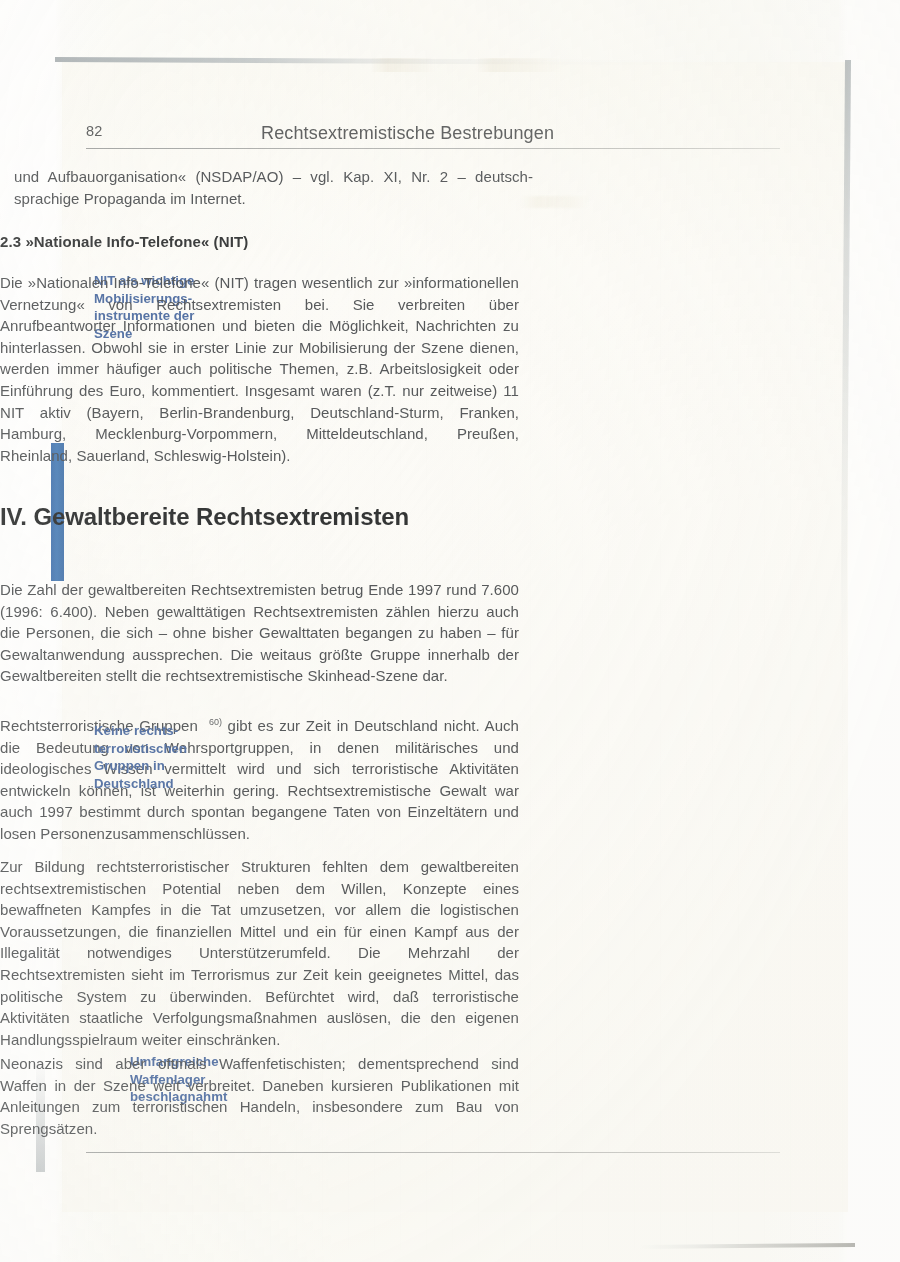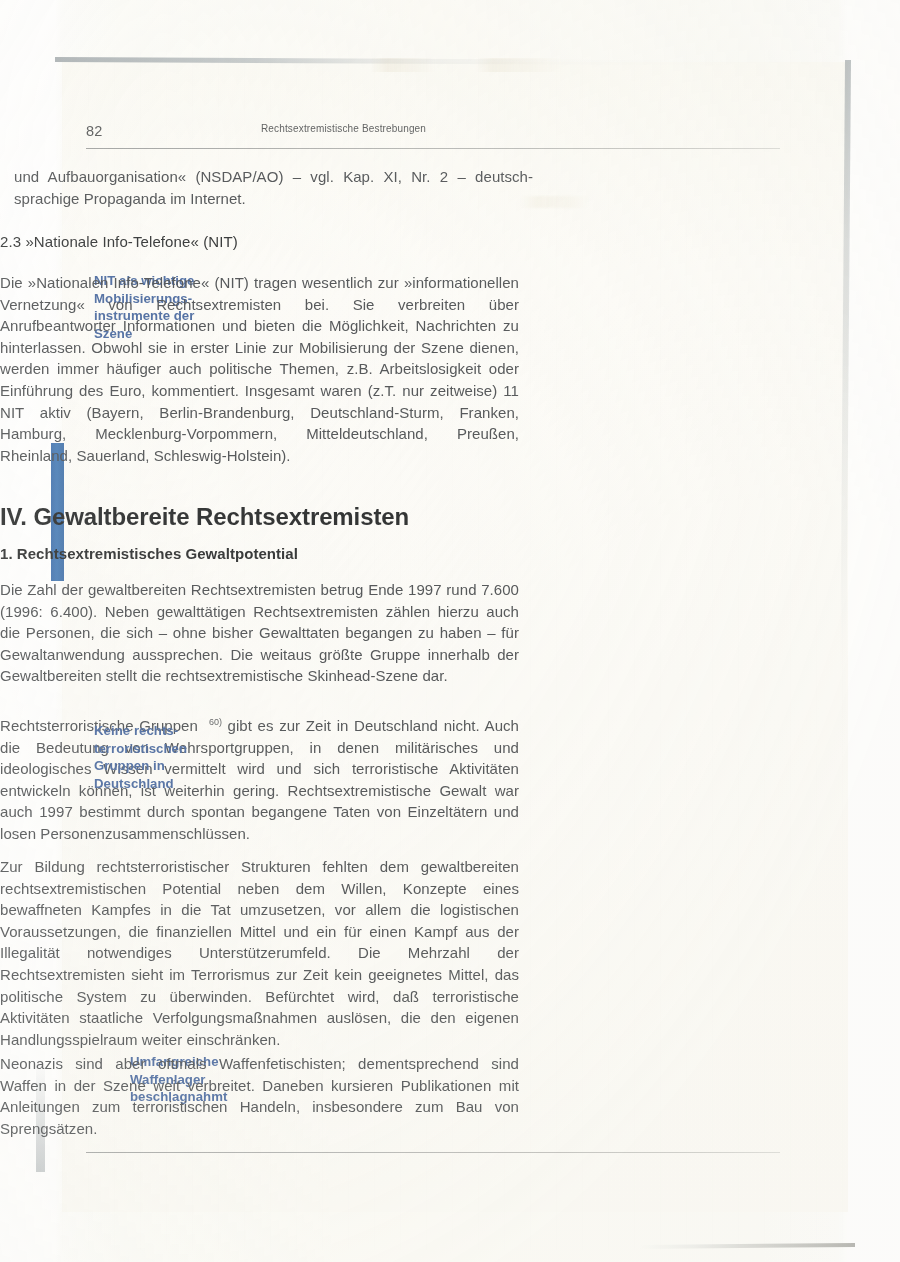--- a/index.html
+++ b/index.html
@@ -160,21 +160,21 @@
     top: 123px;
     font-size: 14.5px;
     color: #4d4f50;
     letter-spacing: .2px;
   }
 
   .running-head {
     position: absolute;
     left: 261px;
     top: 123px;
-    font-size: 10px;
+    font-size: 18px;
     color: #4d4f50;
     letter-spacing: .15px;
   }
 
   .rule-top {
     position: absolute;
     left: 86px;
     top: 148px;
     width: 694px;
     height: 1px;
@@ -205,21 +205,21 @@
   }
 
   .para.nohyph {
     hyphens: none;
   }
 
   .h-section {
     position: absolute;
     width: 519px;
     font-size: 15px;
-    font-weight: normal;
+    font-weight: bold;
     color: #252728;
     letter-spacing: .1px;
   }
 
   .h-chapter {
     position: absolute;
     width: 519px;
     font-size: 24px;
     font-weight: bold;
     color: #1d1f20;
@@ -296,21 +296,20 @@
 
   <div class="margin-note" style="top:272px;">NIT als wichtige
 Mobilisierungs-
 instrumente der
 Szene</div>
 
   <div class="para" style="top:272px;">Die »Nationalen Info-Telefone« (NIT) tragen wesentlich zur »informationellen Vernetzung« von Rechtsextremisten bei. Sie verbreiten über Anrufbeantworter Informationen und bieten die Möglichkeit, Nachrichten zu hinterlassen. Obwohl sie in erster Linie zur Mobilisierung der Szene dienen, werden immer häufiger auch politische Themen, z.B. Arbeitslosigkeit oder Einführung des Euro, kommentiert. Insgesamt waren (z.T. nur zeitweise) 11 NIT aktiv (Bayern, Berlin-Brandenburg, Deutschland-Sturm, Franken, Hamburg, Mecklenburg-Vorpommern, Mitteldeutschland, Preußen, Rheinland, Sauerland, Schleswig-Holstein).</div>
 
   <div class="h-chapter" style="top:503px;">IV. Gewaltbereite Rechtsextremisten</div>
 
-  <div class="h-sub" style="top:545px;">1. Rechtsextremistisches Gewaltpotential</div>
 
   <div class="para" style="top:579px;">Die Zahl der gewaltbereiten Rechtsextremisten betrug Ende 1997 rund 7.600 (1996: 6.400). Neben gewalttätigen Rechtsextremisten zählen hierzu auch die Personen, die sich – ohne bisher Gewalttaten begangen zu haben – für Gewaltanwendung aussprechen. Die weitaus größte Gruppe innerhalb der Gewaltbereiten stellt die rechtsextremistische Skinhead-Szene dar.</div>
 
   <div class="para nohyph" style="top:715px;"><span>Rechtsterroristische Gruppen</span><span class="fn-marker">60)</span><span> gibt es zur Zeit in Deutschland nicht. Auch die Bedeutung von Wehrsportgruppen, in denen militärisches und ideologisches Wissen vermittelt wird und sich terroristische Aktivitäten entwickeln können, ist weiterhin gering. Rechtsextremistische Gewalt war auch 1997 bestimmt durch spontan begangene Taten von Einzeltätern und losen Personenzusammenschlüssen.</span></div>
 
   <div class="margin-note" style="top:722px;">Keine rechts-
 terroristischen
 Gruppen in
 Deutschland</div>
 

